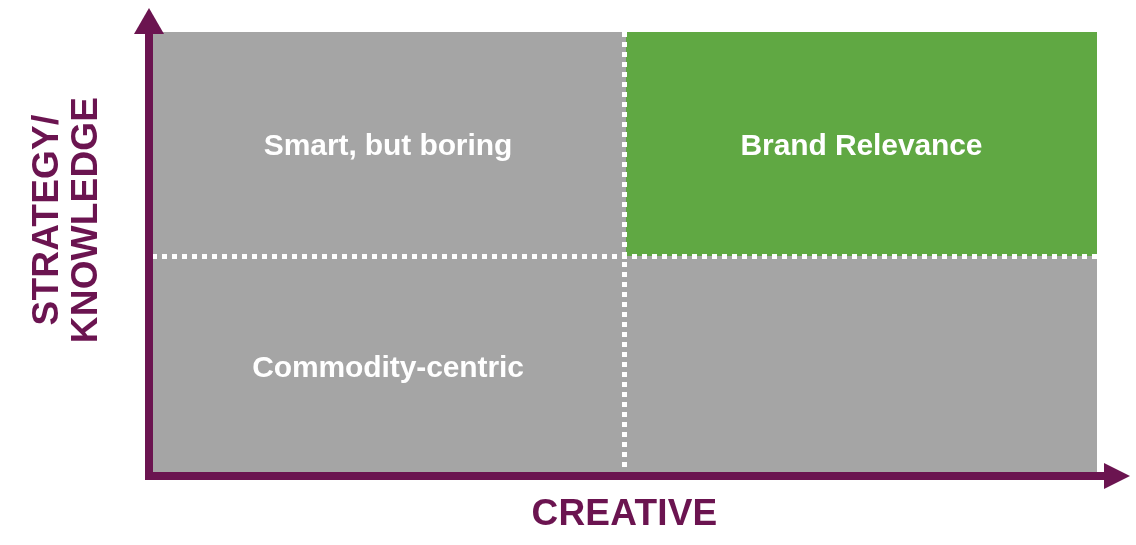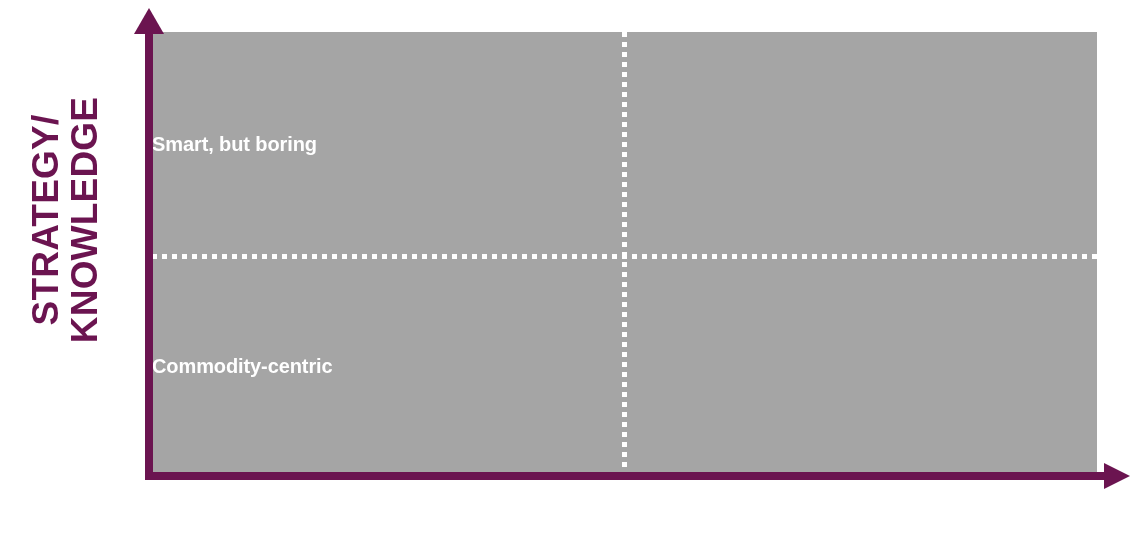--- a/index.html
+++ b/index.html
@@ -29,25 +29,25 @@
     top: 32px;
     width: 945px;
     height: 440px;
     background: #a5a5a5;
   }
 
   .quadrant {
     position: absolute;
     display: flex;
     align-items: center;
-    justify-content: flex-start;
+    justify-content: center;
     box-sizing: border-box;
     color: #ffffff;
     font-weight: bold;
-    font-size: 20px;
+    font-size: 30px;
     letter-spacing: -0.1px;
     line-height: 1.1;
     text-align: center;
     user-select: none;
   }
 
   
   .q-tl { left: 0px;   top: 0px;   width: 472px; height: 224px; }
   
   .q-tr { left: 474px; top: 0px;   width: 471px; height: 224px; background: #60a843; }
@@ -154,34 +154,38 @@
 <body>
 
 <div id="canvas">
 
   <div class="matrix">
 
     <div class="quadrant q-tl">
       <span>Smart, but boring</span>
     </div>
 
+    <div class="quadrant q-tr">
+      <span>Brand Relevance</span>
+    </div>
 
     <div class="quadrant q-bl">
       <span>Commodity-centric</span>
     </div>
 
 
     <div class="divider-h"></div>
     <div class="divider-v"></div>
   </div>
 
   <div class="axis-y-line"></div>
   <div class="axis-y-head"></div>
   <div class="axis-x-line"></div>
   <div class="axis-x-head"></div>
 
   <div class="axis-title-y">
     <span class="line">STRATEGY/</span>
     <span class="line">KNOWLEDGE</span>
   </div>
 
+  <div class="axis-title-x">CREATIVE</div>
 
 </div>
 
 </body></html>

